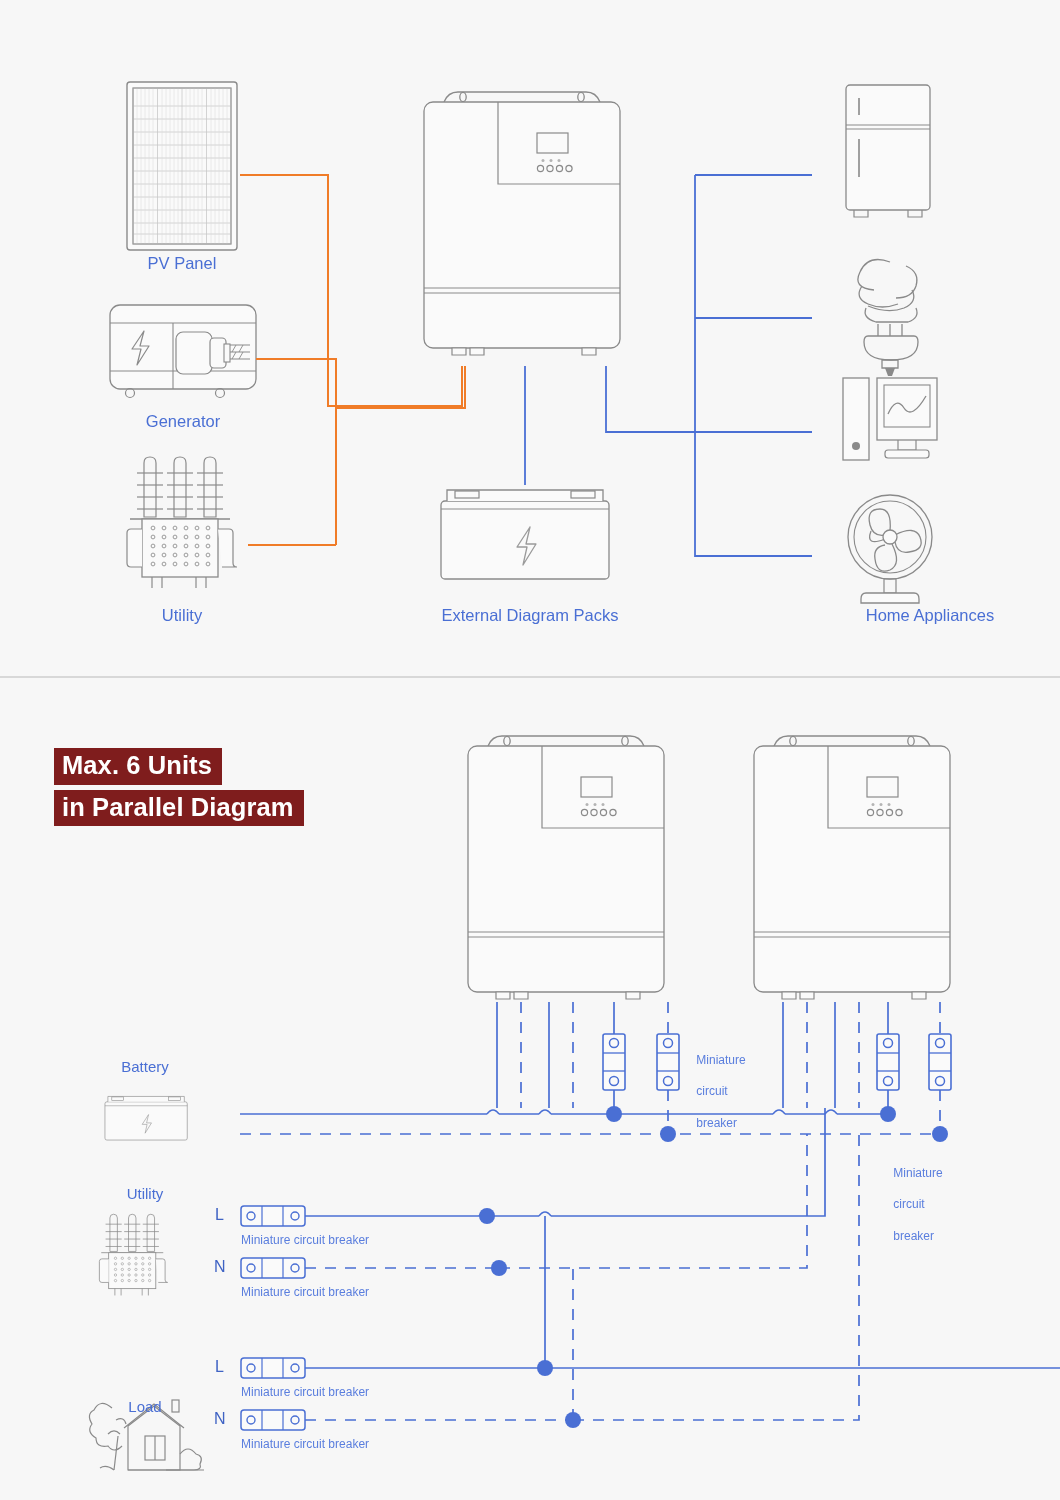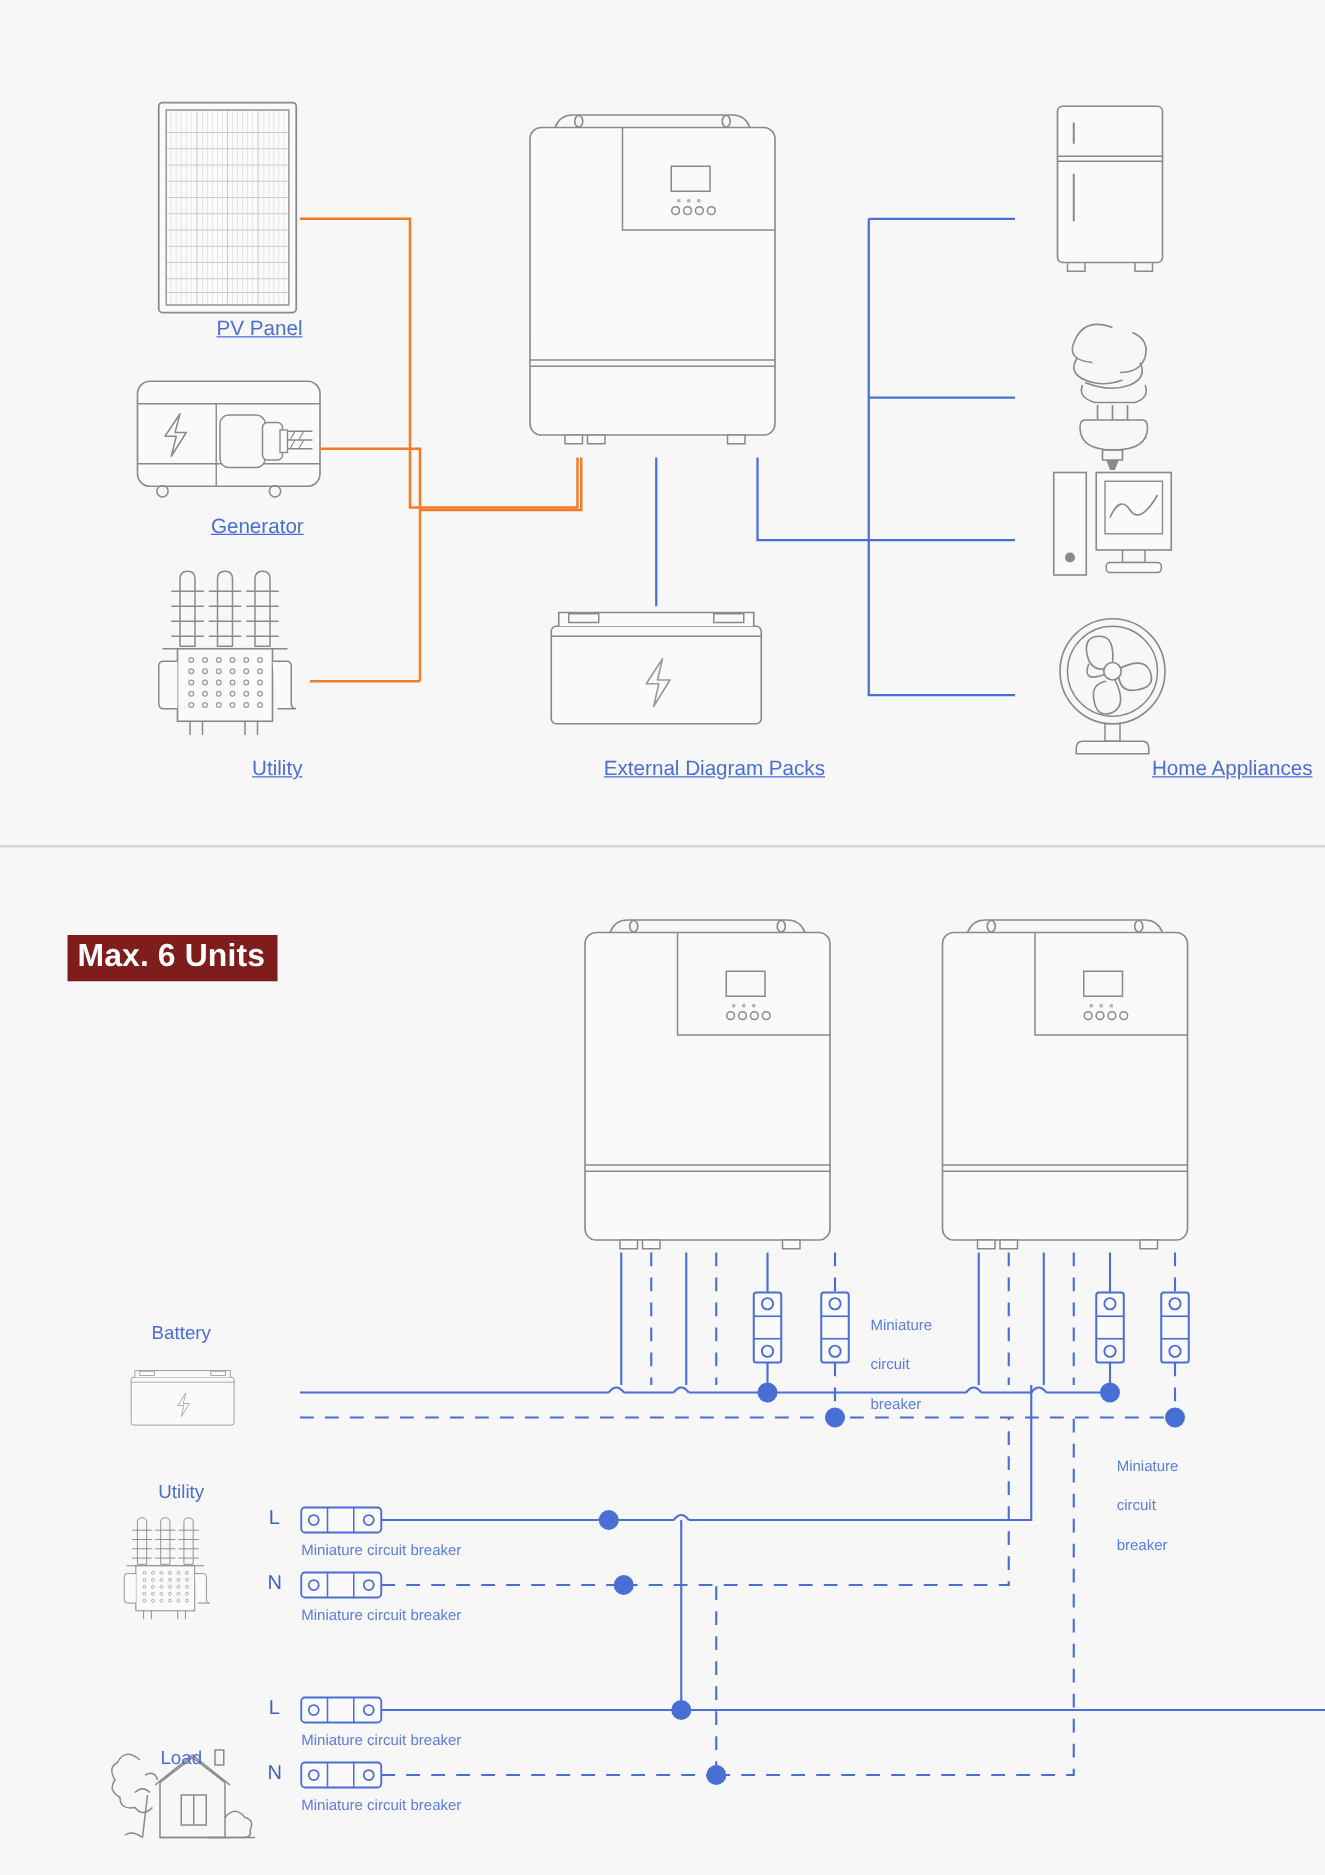--- a/index.html
+++ b/index.html
@@ -26,22 +26,21 @@
     height: 1500px;
   }
   .lbl {
     position: absolute;
     color: #4a6fd4;
     font-family: "Liberation Sans", sans-serif;
     white-space: pre;
   }
   .lbl-top {
     font-size: 16.5px;
-    text-align: right;
-    text-decoration: underline;
+    text-align: center;
   }
   .lbl-mid {
     font-size: 15px;
     text-align: center;
   }
   .lbl-brk {
     font-size: 12px;
     color: #5a7ede;
     line-height: 1.32;
   }
@@ -488,20 +487,21 @@
   <div class="divider"></div>
 
   <div class="lbl lbl-top" style="left:122px; top:254px; width:120px;">PV Panel</div>
   <div class="lbl lbl-top" style="left:123px; top:412px; width:120px;">Generator</div>
   <div class="lbl lbl-top" style="left:122px; top:606px; width:120px;">Utility</div>
   <div class="lbl lbl-top" style="left:400px; top:606px; width:260px;">External Diagram Packs</div>
   <div class="lbl lbl-top" style="left:810px; top:606px; width:240px;">Home Appliances</div>
 
   <div id="title-block">
     <span class="tline">Max. 6 Units</span>
+    <span class="tline">in Parallel Diagram</span>
   </div>
 
   <div class="lbl lbl-mid" style="left:85px; top:1058px; width:120px;">Battery</div>
   <div class="lbl lbl-mid" style="left:85px; top:1185px; width:120px;">Utility</div>
   <div class="lbl lbl-mid" style="left:85px; top:1350px; width:120px;margin-top:48px;">Load</div>
 
   <div class="lbl lbl-ln" style="left:215px; top:1206px;">L</div>
   <div class="lbl lbl-ln" style="left:214px; top:1258px;">N</div>
   <div class="lbl lbl-ln" style="left:215px; top:1358px;">L</div>
   <div class="lbl lbl-ln" style="left:214px; top:1410px;">N</div>

